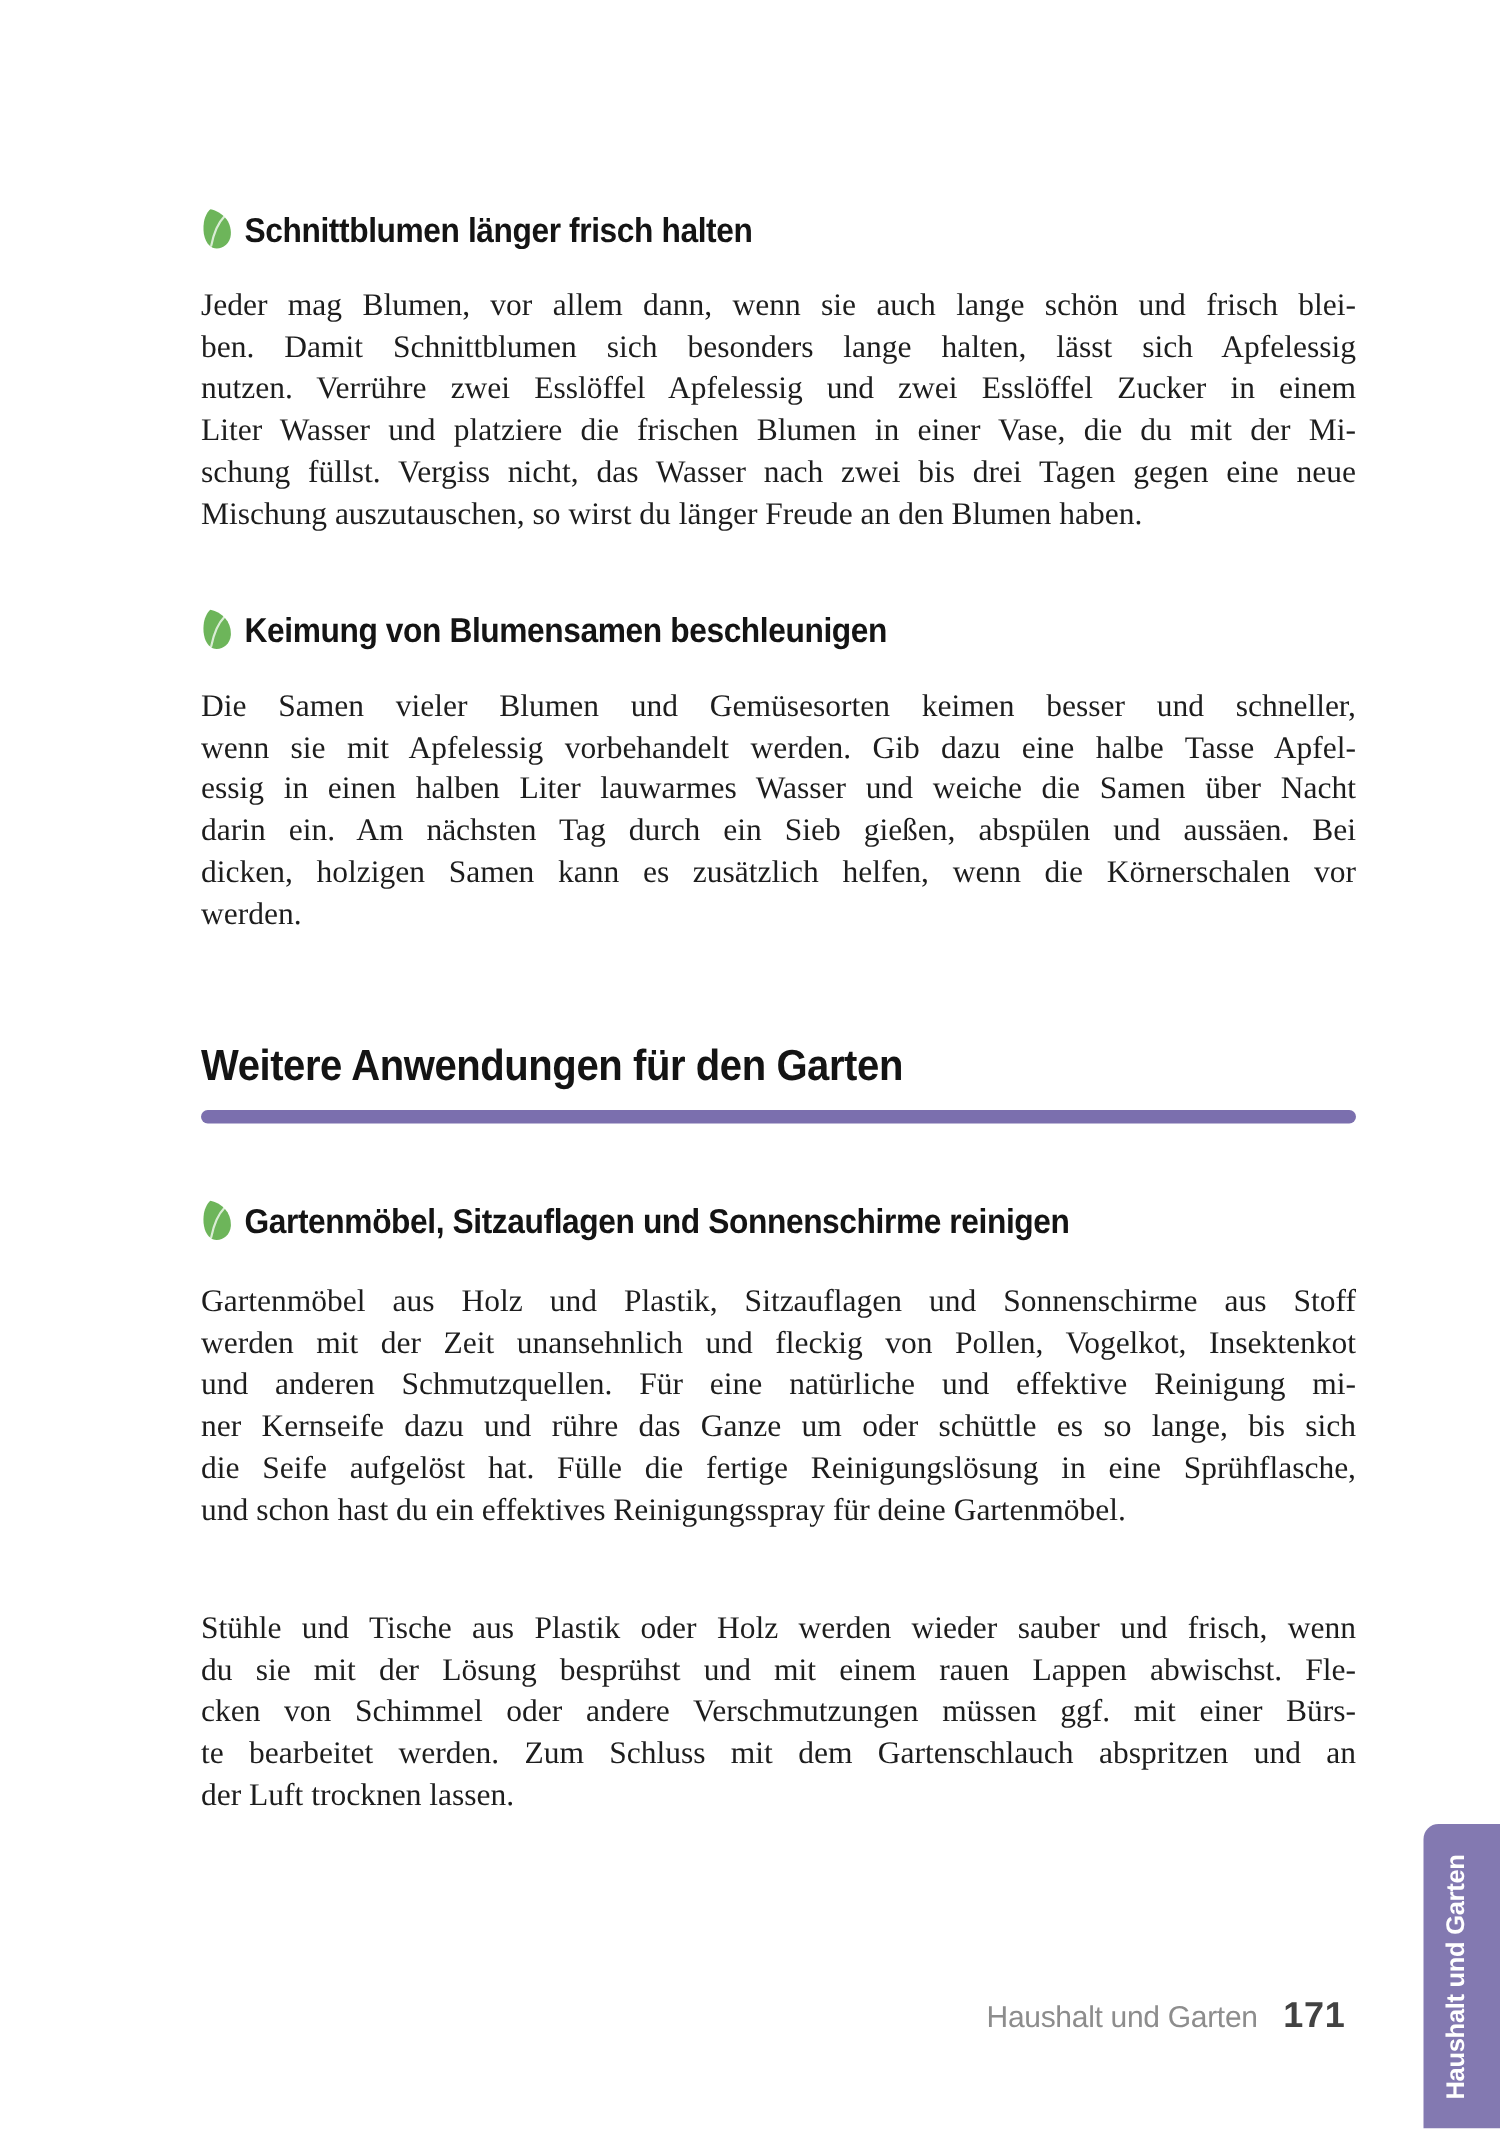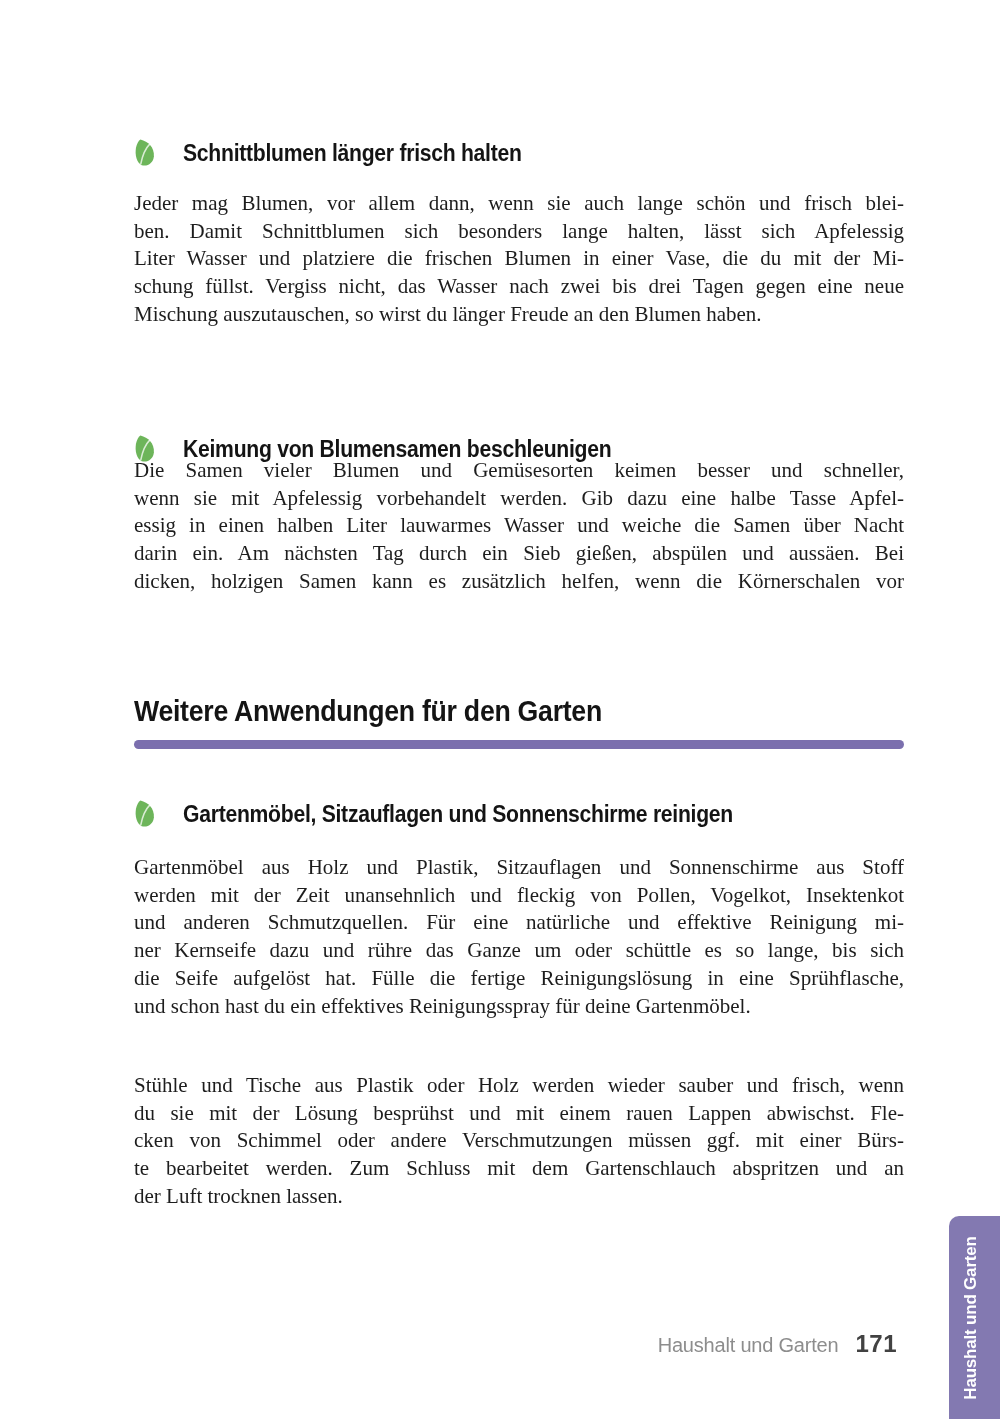--- a/index.html
+++ b/index.html
@@ -10,21 +10,21 @@
     overflow: hidden;
     font-family: "Liberation Sans", sans-serif;
   }
   .abs { position: absolute; }
 
   
   .tip-head {
     left: 134px;
     display: flex;
     align-items: center;
-    gap: 26px;
+    gap: 6px;
   }
   .leaf {
     width: 23px; height: 28px;
     flex: 0 0 auto;
     color: var(--leaf, #6db55a);
     display: block;
   }
   .tip-title {
     font-family: "Liberation Sans", sans-serif;
     font-weight: 700;
@@ -126,39 +126,41 @@
   <svg class="leaf" viewBox="0 0 24 30" aria-hidden="true">
     <path fill="currentColor" d="M6.5,0.5 C15,2.5 21.5,9 21,18.5 C20.5,26 13.5,30 8,28 C2.5,25.5 0.5,17.5 1.8,9.5 C2.5,5.5 4.5,1.8 6.5,0.5 Z"></path>
     <path fill="none" stroke="#ffffff" stroke-opacity="0.75" stroke-width="1.6" stroke-linecap="round" d="M7,26.5 C8.5,19 11.5,10.5 16.5,5.5"></path>
   </svg>
   <span class="tip-title">Schnittblumen länger frisch halten</span>
 </div>
 
 <div class="abs para" style="top:190px;">
     <div class="line">Jeder mag Blumen, vor allem dann, wenn sie auch lange schön und frisch blei-</div>
     <div class="line">ben. Damit Schnittblumen sich besonders lange halten, lässt sich Apfelessig</div>
+    <div class="line">nutzen. Verrühre zwei Esslöffel Apfelessig und zwei Esslöffel Zucker in einem</div>
     <div class="line">Liter Wasser und platziere die frischen Blumen in einer Vase, die du mit der Mi-</div>
     <div class="line">schung füllst. Vergiss nicht, das Wasser nach zwei bis drei Tagen gegen eine neue</div>
     <div class="line last">Mischung auszutauschen, so wirst du länger Freude an den Blumen haben.</div>
   </div>
 
-<div class="abs tip-head" style="top:406px;margin-top:29px;">
+<div class="abs tip-head" style="top:406px;">
   <svg class="leaf" viewBox="0 0 24 30" aria-hidden="true">
     <path fill="currentColor" d="M6.5,0.5 C15,2.5 21.5,9 21,18.5 C20.5,26 13.5,30 8,28 C2.5,25.5 0.5,17.5 1.8,9.5 C2.5,5.5 4.5,1.8 6.5,0.5 Z"></path>
     <path fill="none" stroke="#ffffff" stroke-opacity="0.75" stroke-width="1.6" stroke-linecap="round" d="M7,26.5 C8.5,19 11.5,10.5 16.5,5.5"></path>
   </svg>
   <span class="tip-title">Keimung von Blumensamen beschleunigen</span>
 </div>
 
 <div class="abs para" style="top:457px;">
     <div class="line">Die Samen vieler Blumen und Gemüsesorten keimen besser und schneller,</div>
     <div class="line">wenn sie mit Apfelessig vorbehandelt werden. Gib dazu eine halbe Tasse Apfel-</div>
     <div class="line">essig in einen halben Liter lauwarmes Wasser und weiche die Samen über Nacht</div>
     <div class="line">darin ein. Am nächsten Tag durch ein Sieb gießen, abspülen und aussäen. Bei</div>
     <div class="line">dicken, holzigen Samen kann es zusätzlich helfen, wenn die Körnerschalen vor</div>
+    <div class="line last">werden.</div>
   </div>
 
 <div class="abs chapter-title" style="top:694px;">Weitere Anwendungen für den Garten</div>
 <div class="abs chapter-rule" style="top:740px;"></div>
 
 <div class="abs tip-head" style="top:800px;">
   <svg class="leaf" viewBox="0 0 24 30" aria-hidden="true">
     <path fill="currentColor" d="M6.5,0.5 C15,2.5 21.5,9 21,18.5 C20.5,26 13.5,30 8,28 C2.5,25.5 0.5,17.5 1.8,9.5 C2.5,5.5 4.5,1.8 6.5,0.5 Z"></path>
     <path fill="none" stroke="#ffffff" stroke-opacity="0.75" stroke-width="1.6" stroke-linecap="round" d="M7,26.5 C8.5,19 11.5,10.5 16.5,5.5"></path>
   </svg>

